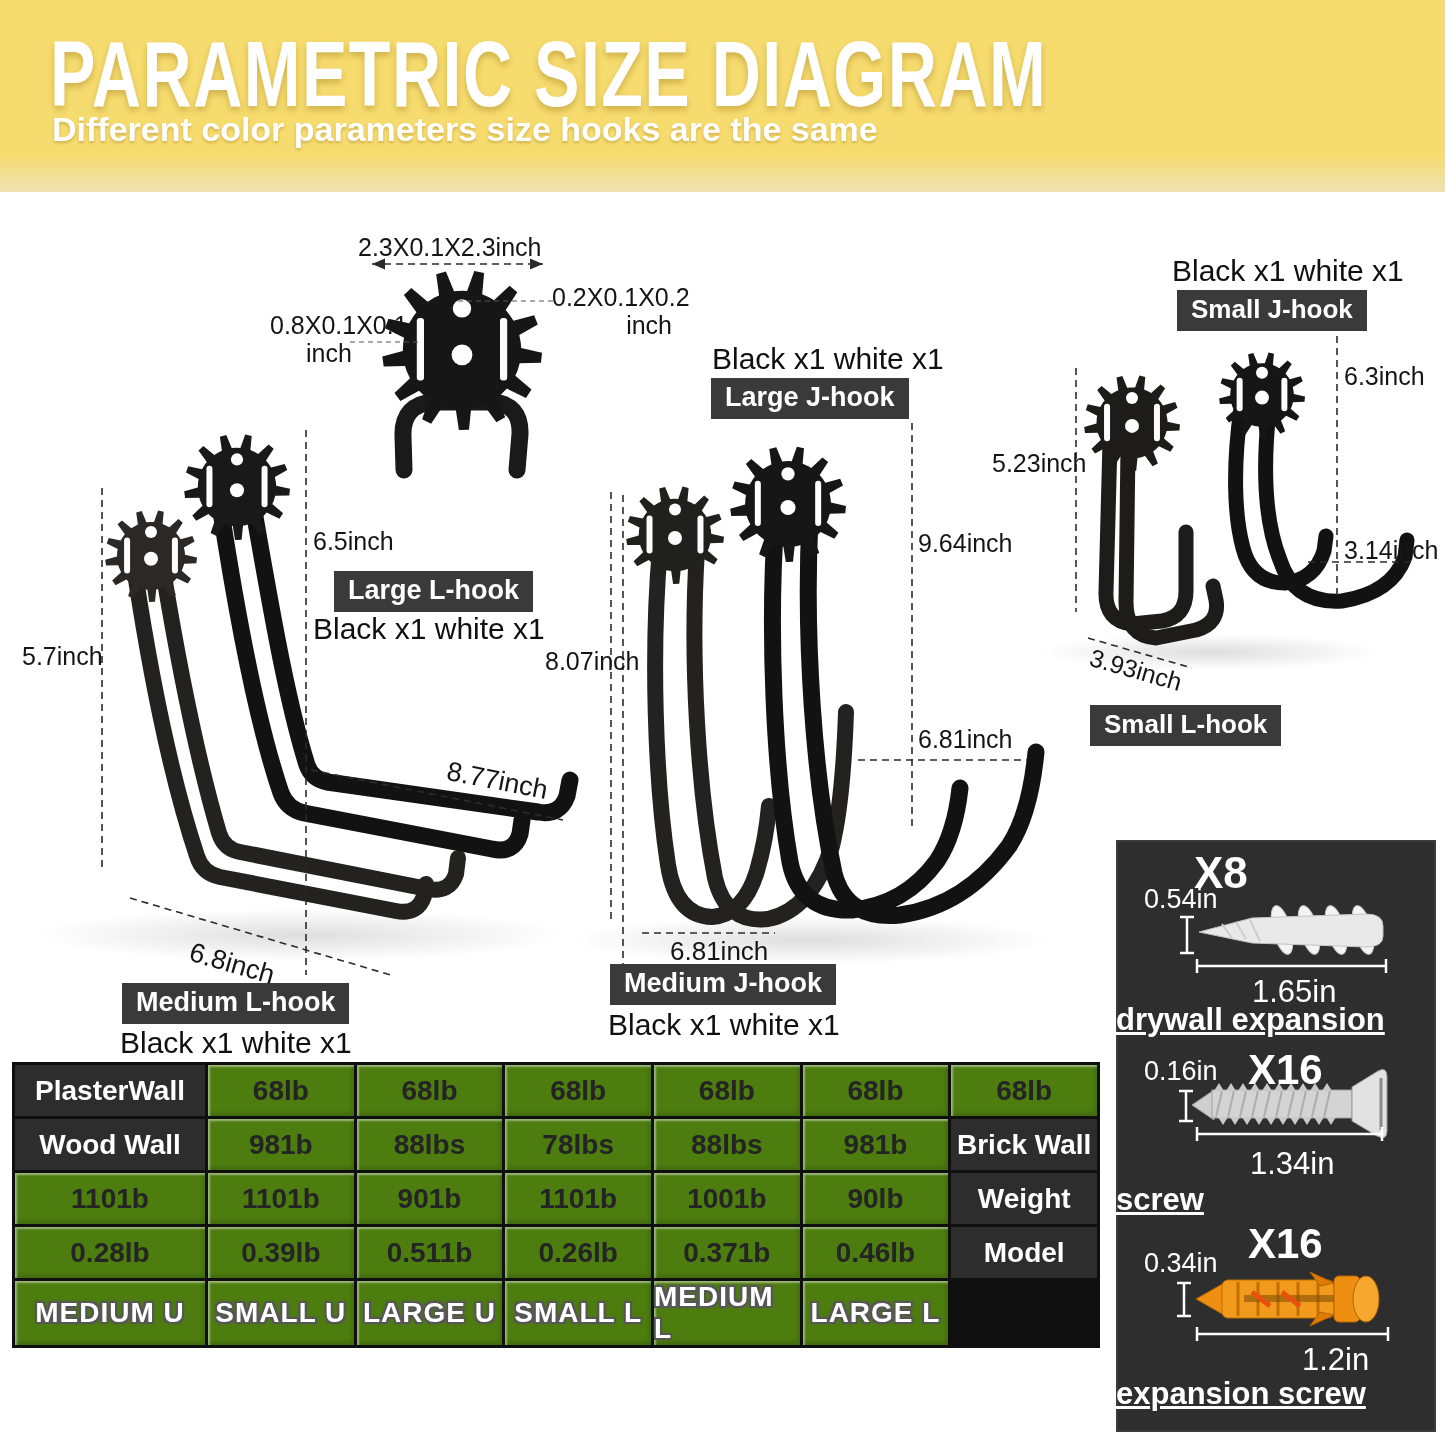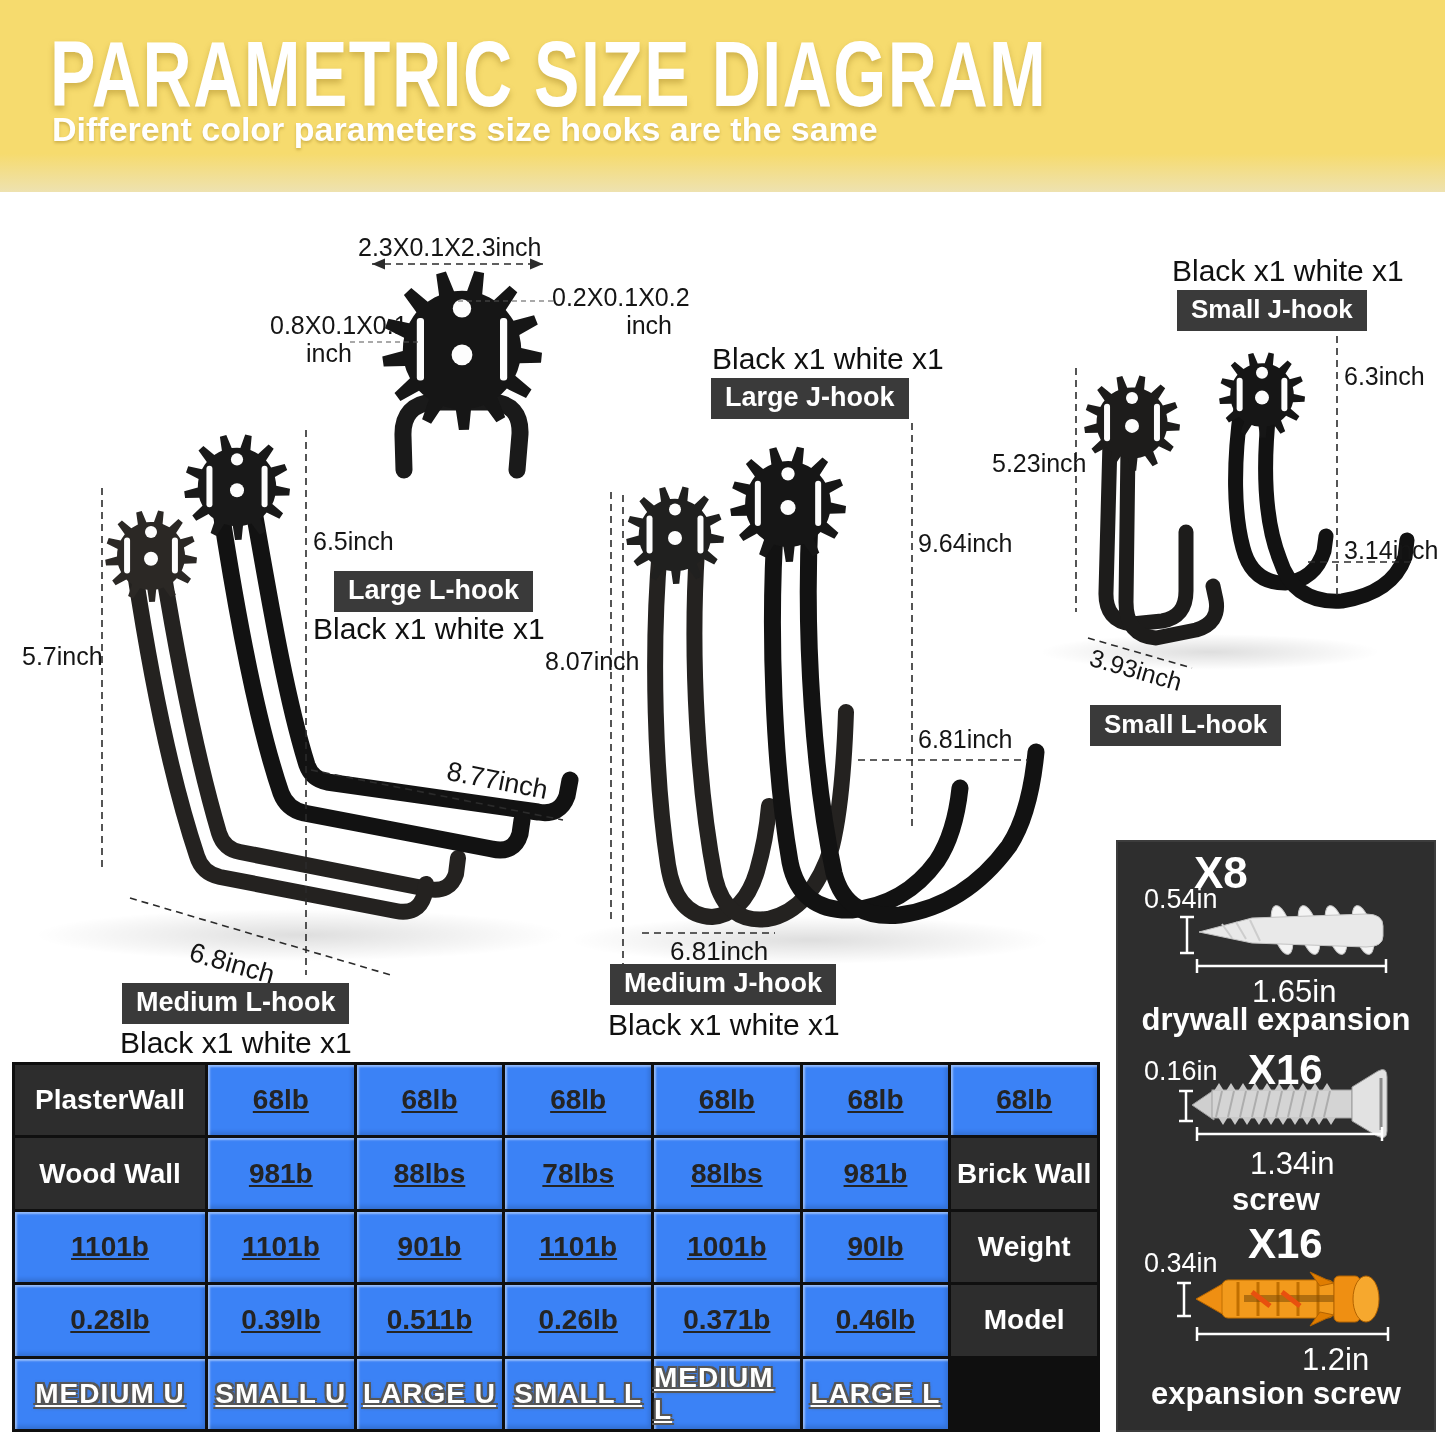--- a/index.html
+++ b/index.html
@@ -19,37 +19,37 @@
   
   .tag{position:absolute;background:#3a3a3a;color:#fff;font-size:27px;font-weight:700;
        padding:4px 14px 6px;white-space:nowrap;}
   .qty{position:absolute;font-size:30px;color:#101010;white-space:nowrap;}
   
   svg.overlay{position:absolute;left:0;top:0;pointer-events:none;}
   .dash{stroke:#2b2b2b;stroke-width:1.6;stroke-dasharray:7 5;fill:none;}
   .leader{stroke:#555;stroke-width:1.2;stroke-dasharray:5 4;fill:none;}
   .wmark{stroke:#ffffff;stroke-width:2.5;fill:none;}
   
-  .spec{position:absolute;left:12px;top:1062px;width:1088px;height:370px;display:grid;
+  .spec{position:absolute;left:12px;top:1062px;width:1088px;height:286px;display:grid;
         grid-template-columns:190px repeat(6,1fr);grid-auto-rows:1fr;gap:3px;
         background:#0f0f0f;border:3px solid #0f0f0f;box-sizing:border-box;}
   .cell{display:flex;align-items:center;justify-content:center;font-size:28px;}
   .cell.lbl{background:#2d2d2d;color:#fff;font-weight:700;}
-  .cell.val{background:#3b82f6;color:#242424;font-weight:600;
-        box-shadow:inset 2px 2px 2px rgba(255,255,255,.45), inset -2px -3px 4px rgba(0,0,0,.14);text-decoration:underline;}
+  .cell.val{background:#4d7c0f;color:#242424;font-weight:600;
+        box-shadow:inset 2px 2px 2px rgba(255,255,255,.45), inset -2px -3px 4px rgba(0,0,0,.14);}
   .cell.model{color:#fff;font-weight:800;letter-spacing:1px;
         text-shadow:-2px -2px 0 #565656,2px -2px 0 #565656,-2px 2px 0 #565656,2px 2px 0 #565656,0 0 4px #565656;}
   
   .panel{position:absolute;left:1116px;top:840px;width:320px;height:592px;background:#2e2e2e;
          border:2px solid #3c3c3c;box-sizing:border-box;}
   .hwqty{position:absolute;color:#fff;font-weight:800;font-size:44px;white-space:nowrap;}
   .hwdim{position:absolute;color:#fff;font-size:27px;white-space:nowrap;}
   .hwlen{position:absolute;color:#fff;font-size:31px;white-space:nowrap;}
-  .hwname{position:absolute;left:1116px;width:320px;text-align:center;color:#fff;
-          font-weight:700;font-size:31px;white-space:nowrap;}
+  .hwname{position:absolute;left:1116px;width:320px;color:#fff;
+          font-weight:700;font-size:31px;white-space:nowrap;text-decoration:underline;}
 </style>
 </head>
 <body>
 
 <div id="stage">
 
   <div class="header"></div>
   <div class="title">PARAMETRIC SIZE DIAGRAM</div>
   <div class="subtitle">Different color parameters size hooks are the same</div>
 

